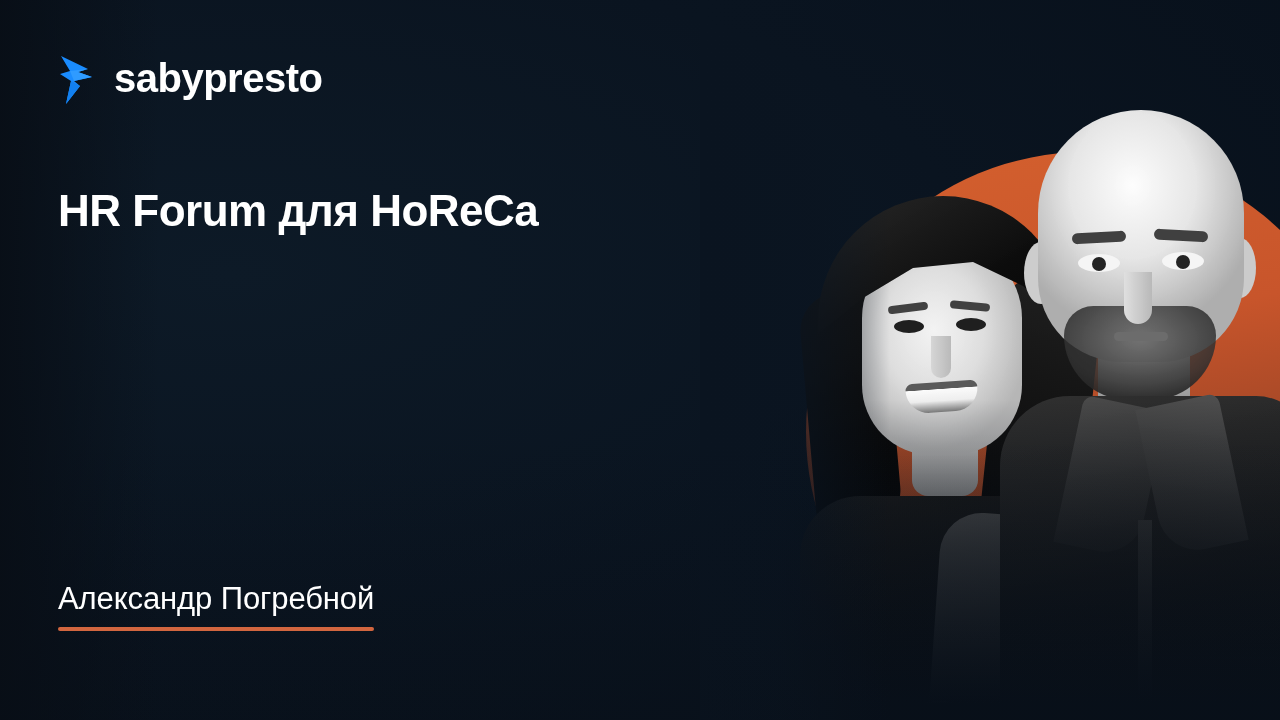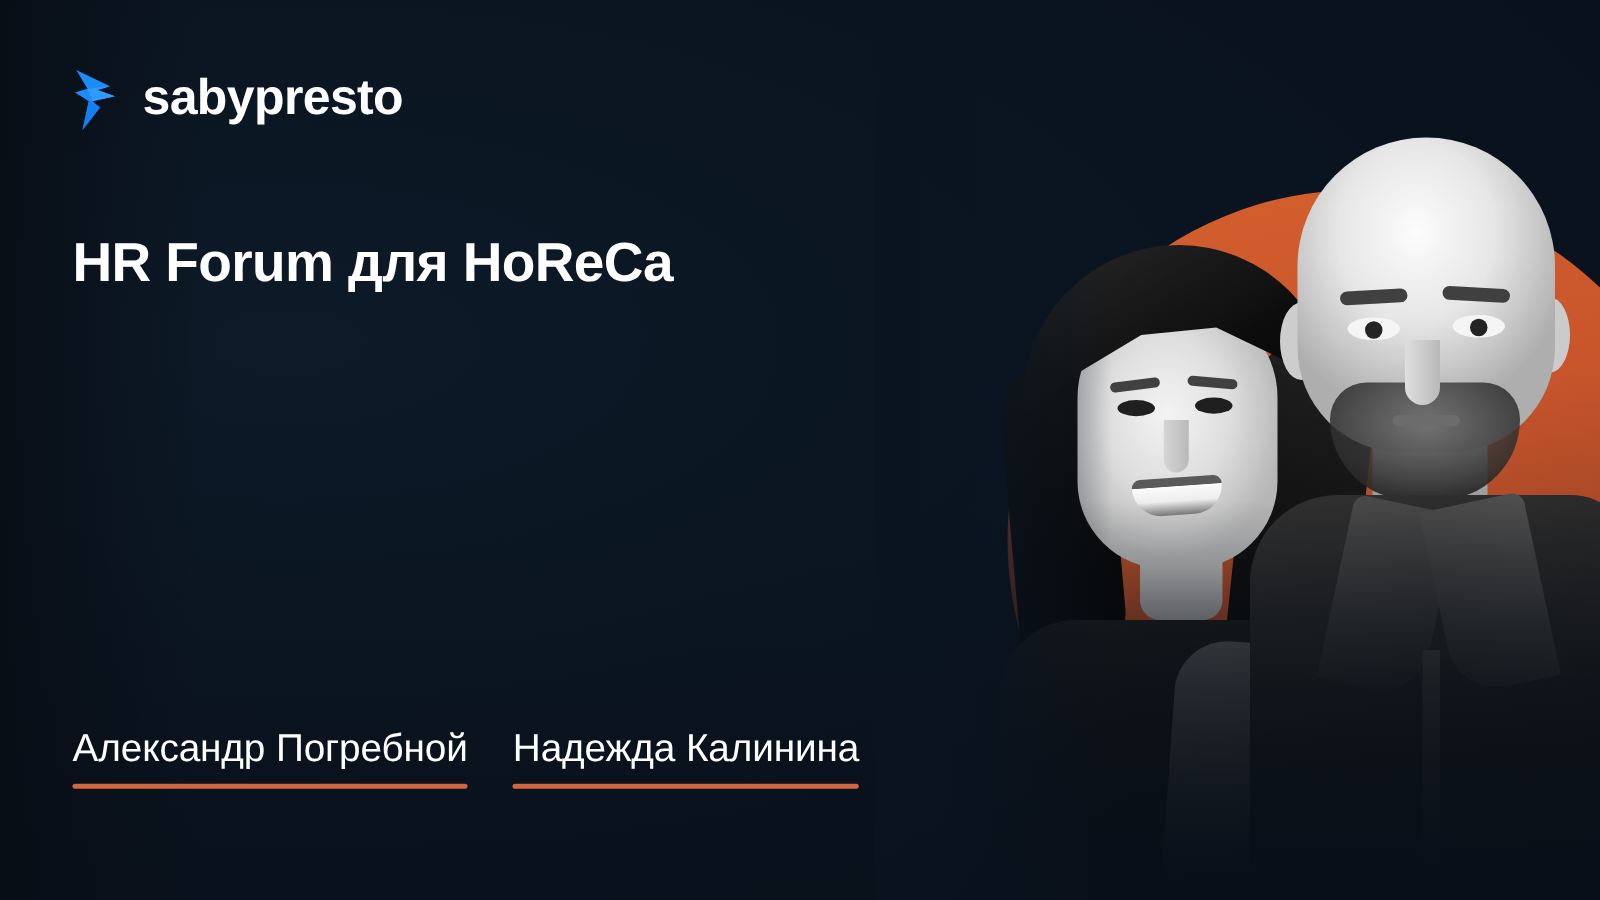--- a/index.html
+++ b/index.html
@@ -186,21 +186,21 @@
 
   .subtitle {
     position:absolute; left:58px; top:296px;
     width:790px;
     font-size:41px; font-weight:400; color:#f2f4f7;
     line-height:1.42; letter-spacing:-0.2px;
   }
 
   .speakers {
     position:absolute; left:58px; top:578px;
-    display:flex; align-items:center; gap:36px;
+    display:flex; align-items:flex-start; gap:24px;flex-direction:column;
   }
   .speaker { display:flex; flex-direction:column; }
   .speaker-name {
     font-size:31px; font-weight:400; color:#ffffff;
     line-height:1.35; white-space:nowrap; letter-spacing:-0.1px;
   }
   .speaker-rule {
     margin-top:7px; height:4px; border-radius:2px;
     background:#d2663f;
   }
@@ -274,19 +274,18 @@
 
     <h1 class="title">HR Forum для HoReCa</h1>
 
 
     <div class="speakers">
       <div class="speaker">
         <span class="speaker-name">Александр Погребной</span>
         <span class="speaker-rule" style="background: rgb(210, 102, 63);"></span>
       </div>
       <div class="speaker">
-        <span class="speaker-name">Надежда Калинина</span>
         <span class="speaker-rule" style="background: rgb(210, 102, 63);"></span>
       </div>
     </div>
 
   </div>
 </div>
 
 </body></html>

